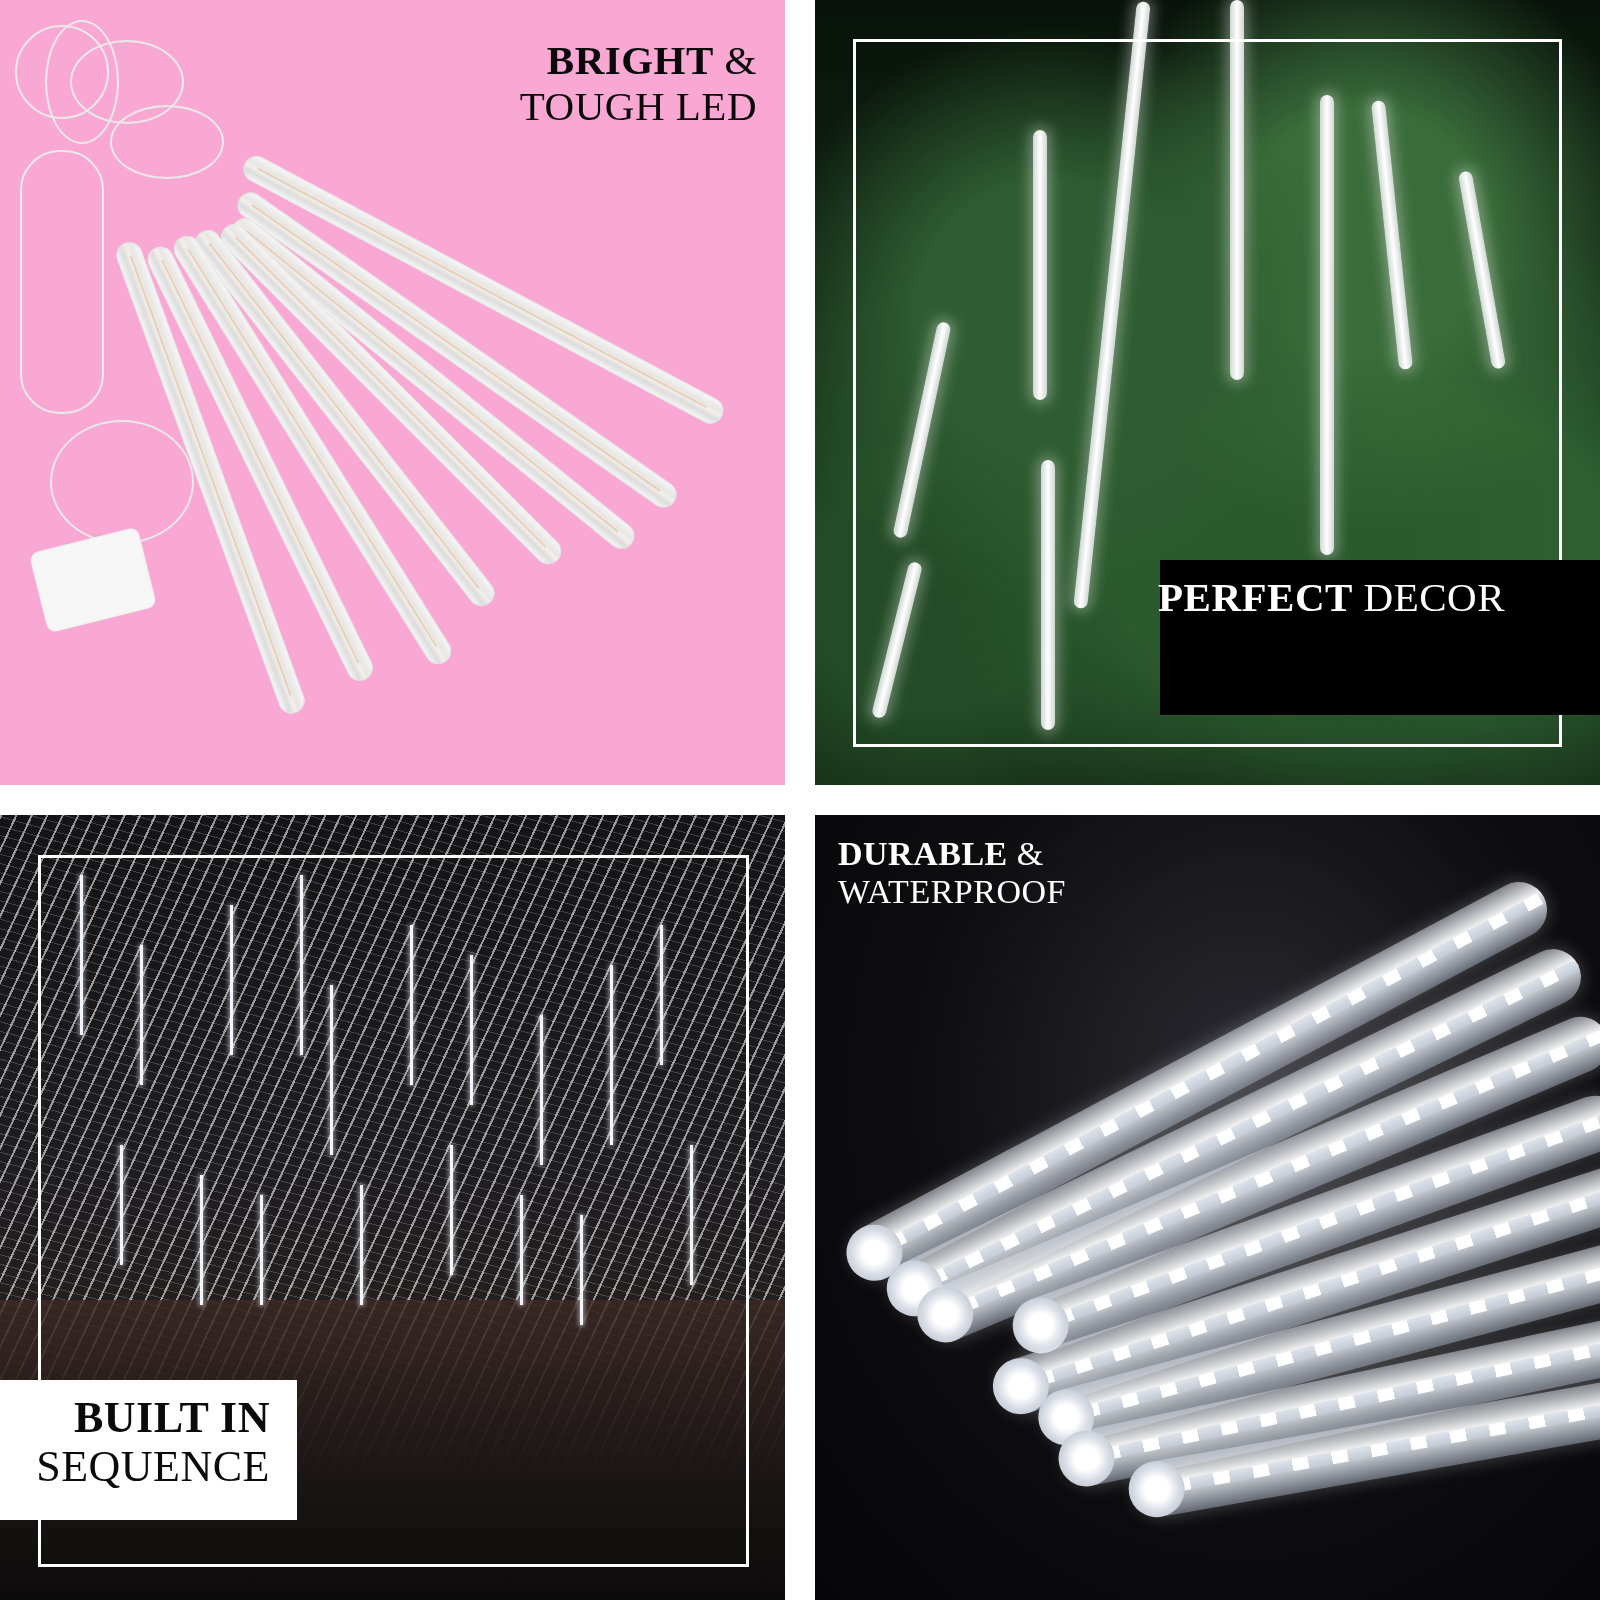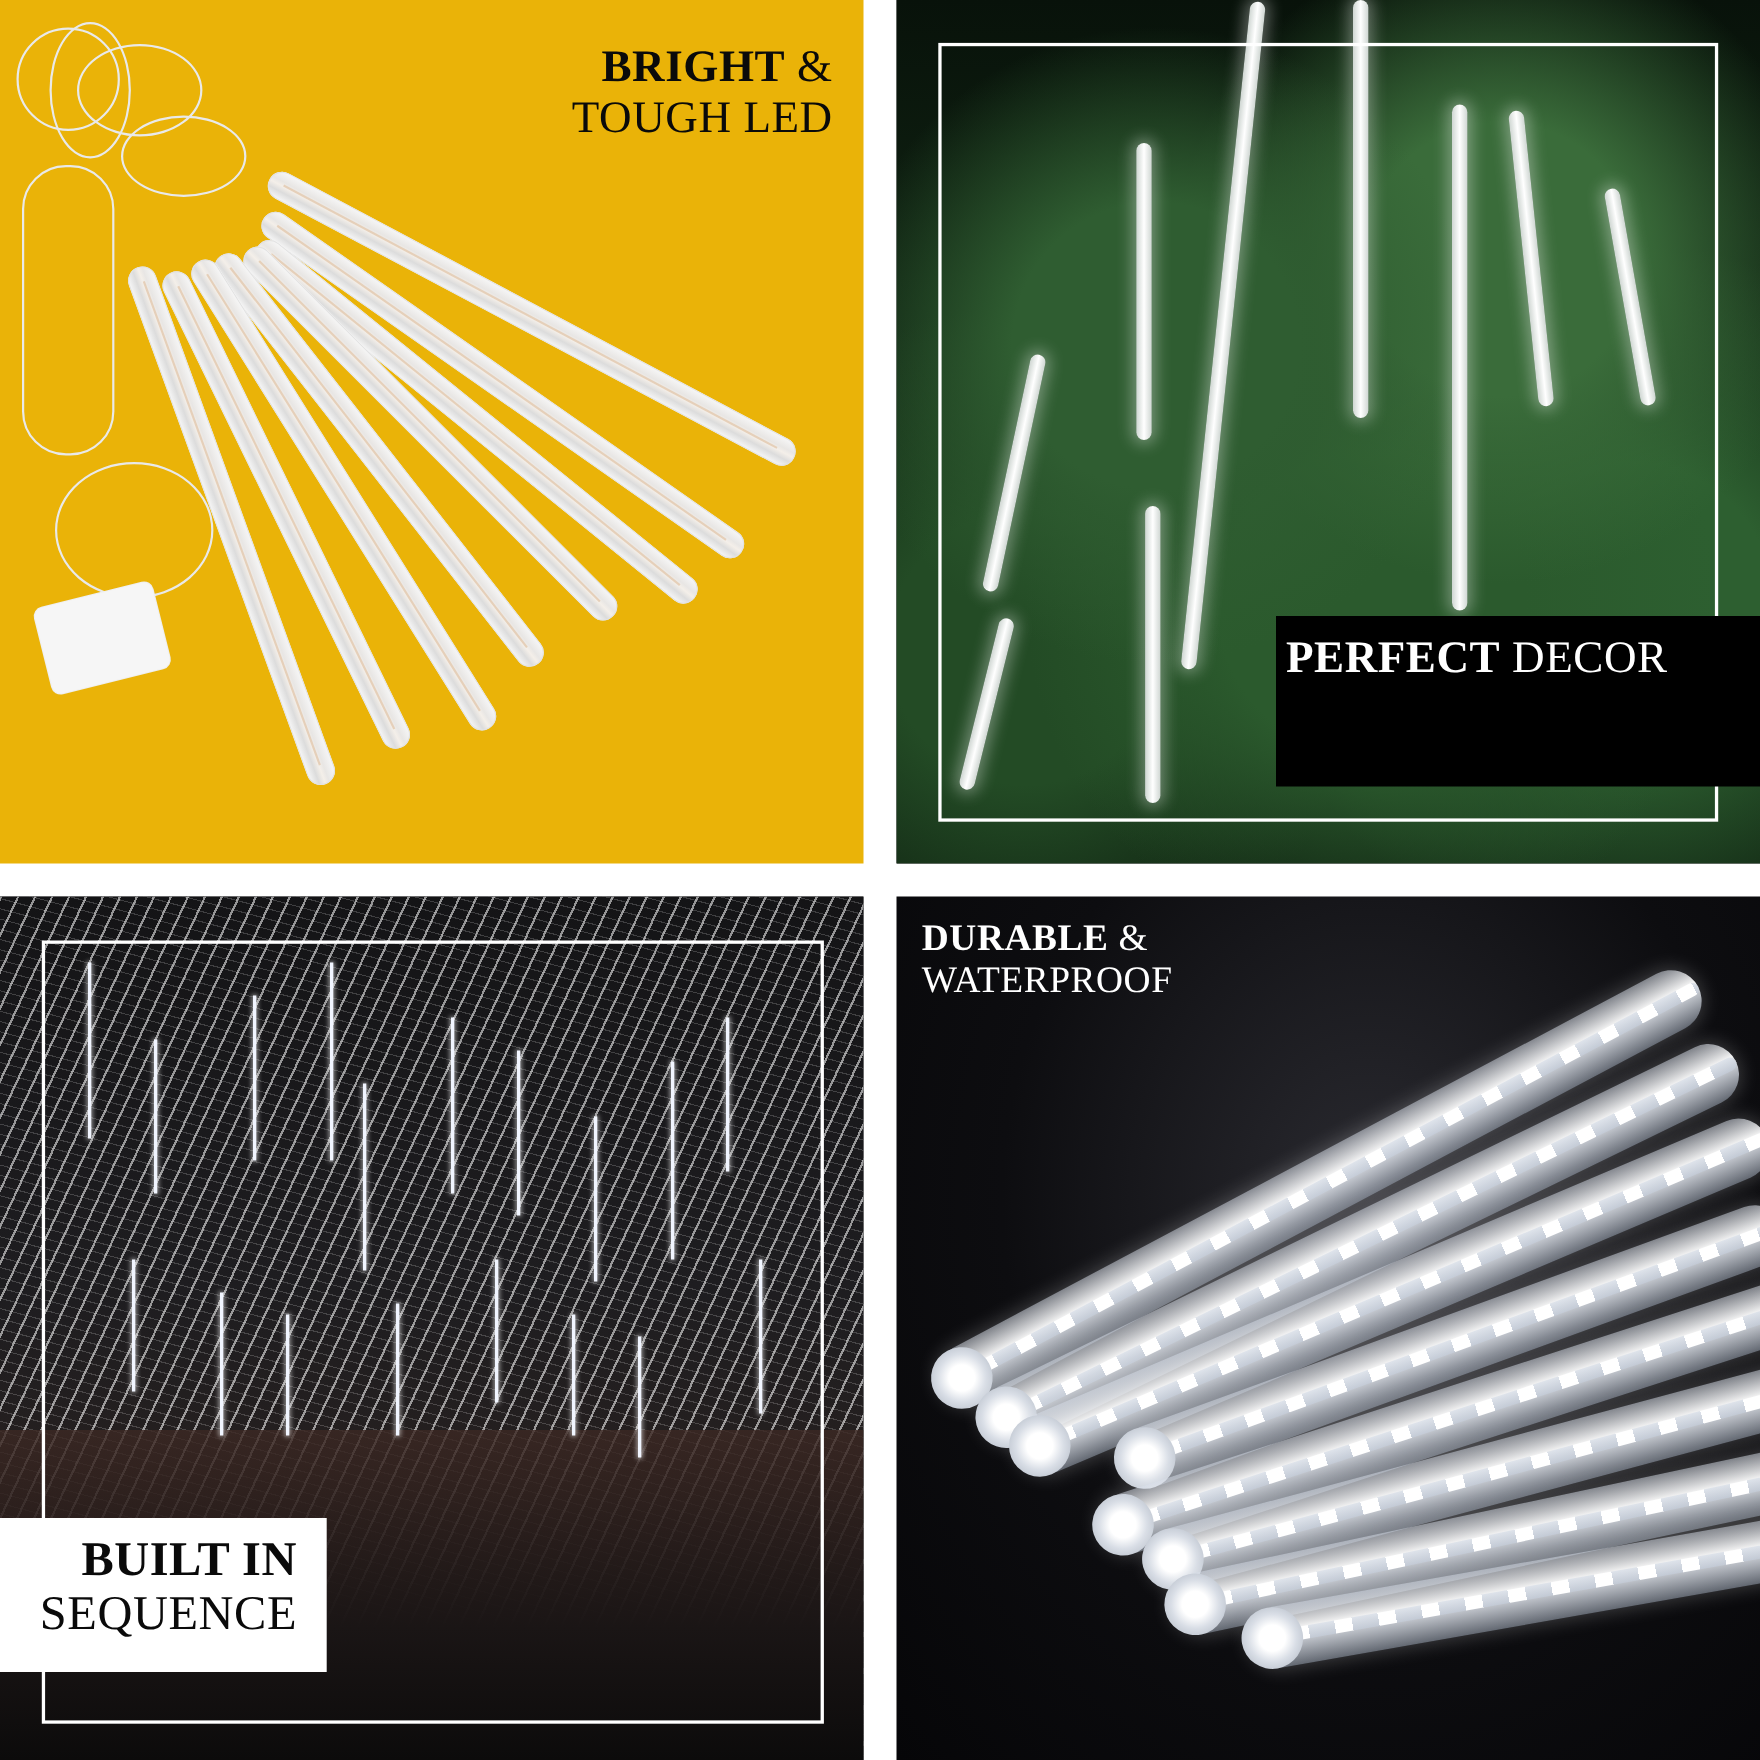--- a/index.html
+++ b/index.html
@@ -1,18 +1,18 @@
 <!DOCTYPE html>
 <html><head>
 <meta charset="utf-8">
 <style>
   html, body { margin:0; padding:0; background:#ffffff; }
   body { width:1600px; height:1600px; position:relative; overflow:hidden; font-family:"Liberation Serif", "DejaVu Serif", serif; }
   .quad { position:absolute; width:785px; height:785px; overflow:hidden; }
-  .q-tl { left:0; top:0; background:#eab308;text-decoration:underline; }
+  .q-tl { left:0; top:0; background:#f9a8d4;text-decoration:underline; }
   .q-tr { left:815px; top:0; background:#050a06; }
   .q-bl { left:0; top:815px; background:#0b0a0c; }
   .q-br { left:815px; top:815px; background:radial-gradient(ellipse at 55% 35%, #2a2a30 0%, #0d0d10 55%, #060608 100%); }
 
   .caption { position:absolute; line-height:1.12; letter-spacing:0.5px; }
   .caption .b { font-weight:700; }
   .caption .r { font-weight:400; }
 
   
   .tl-caption { right:28px; top:38px; text-align:right; color:#0a0a0a; font-size:41px; }
@@ -29,21 +29,21 @@
             radial-gradient(circle at 30% 40%, #2f5d31 0 18%, transparent 40%),
             radial-gradient(circle at 70% 30%, #3a6c3a 0 16%, transparent 38%),
             radial-gradient(circle at 55% 70%, #2b5a2d 0 20%, transparent 45%),
             radial-gradient(circle at 15% 75%, #234b25 0 14%, transparent 35%),
             radial-gradient(circle at 85% 70%, #2d5f30 0 15%, transparent 38%),
             linear-gradient(180deg, #08120a 0%, #112614 40%, #0e1f10 100%); }
   .drop { position:absolute; width:14px; border-radius:7px; background:linear-gradient(90deg,#cfd6d2,#ffffff 50%,#cfd6d2); box-shadow:0 0 14px 4px rgba(255,255,255,.35); }
   .frame { position:absolute; border:3px solid #ffffff; }
   .tr-frame { left:38px; top:39px; width:703px; height:702px; }
   .tr-label { position:absolute; left:345px; top:560px; width:440px; height:155px; background:#000000; }
-  .tr-caption { left:343px; top:575px; color:#ffffff; font-size:41px; text-align:left;margin-left:11px; }
+  .tr-caption { left:343px; top:575px; color:#ffffff; font-size:41px; text-align:left; }
 
   
   .canopy { position:absolute; inset:0;
             background:
               repeating-linear-gradient(115deg, rgba(255,255,255,.55) 0 2px, transparent 2px 14px),
               repeating-linear-gradient(15deg, rgba(255,255,255,.18) 0 1px, transparent 1px 9px),
               linear-gradient(180deg, #141416 0%, #1e1d20 45%, #26201f 70%, #141212 100%); }
   .icicle { position:absolute; width:3px; background:#f1f5ff; box-shadow:0 0 5px 1px rgba(255,255,255,.6); }
   .bl-ground { position:absolute; left:0; right:0; bottom:0; height:300px; background:linear-gradient(180deg, rgba(60,40,35,.8) 0%, #1a1515 60%, #0c0b0b 100%); }
   .bl-frame { left:38px; top:40px; width:705px; height:706px; }

